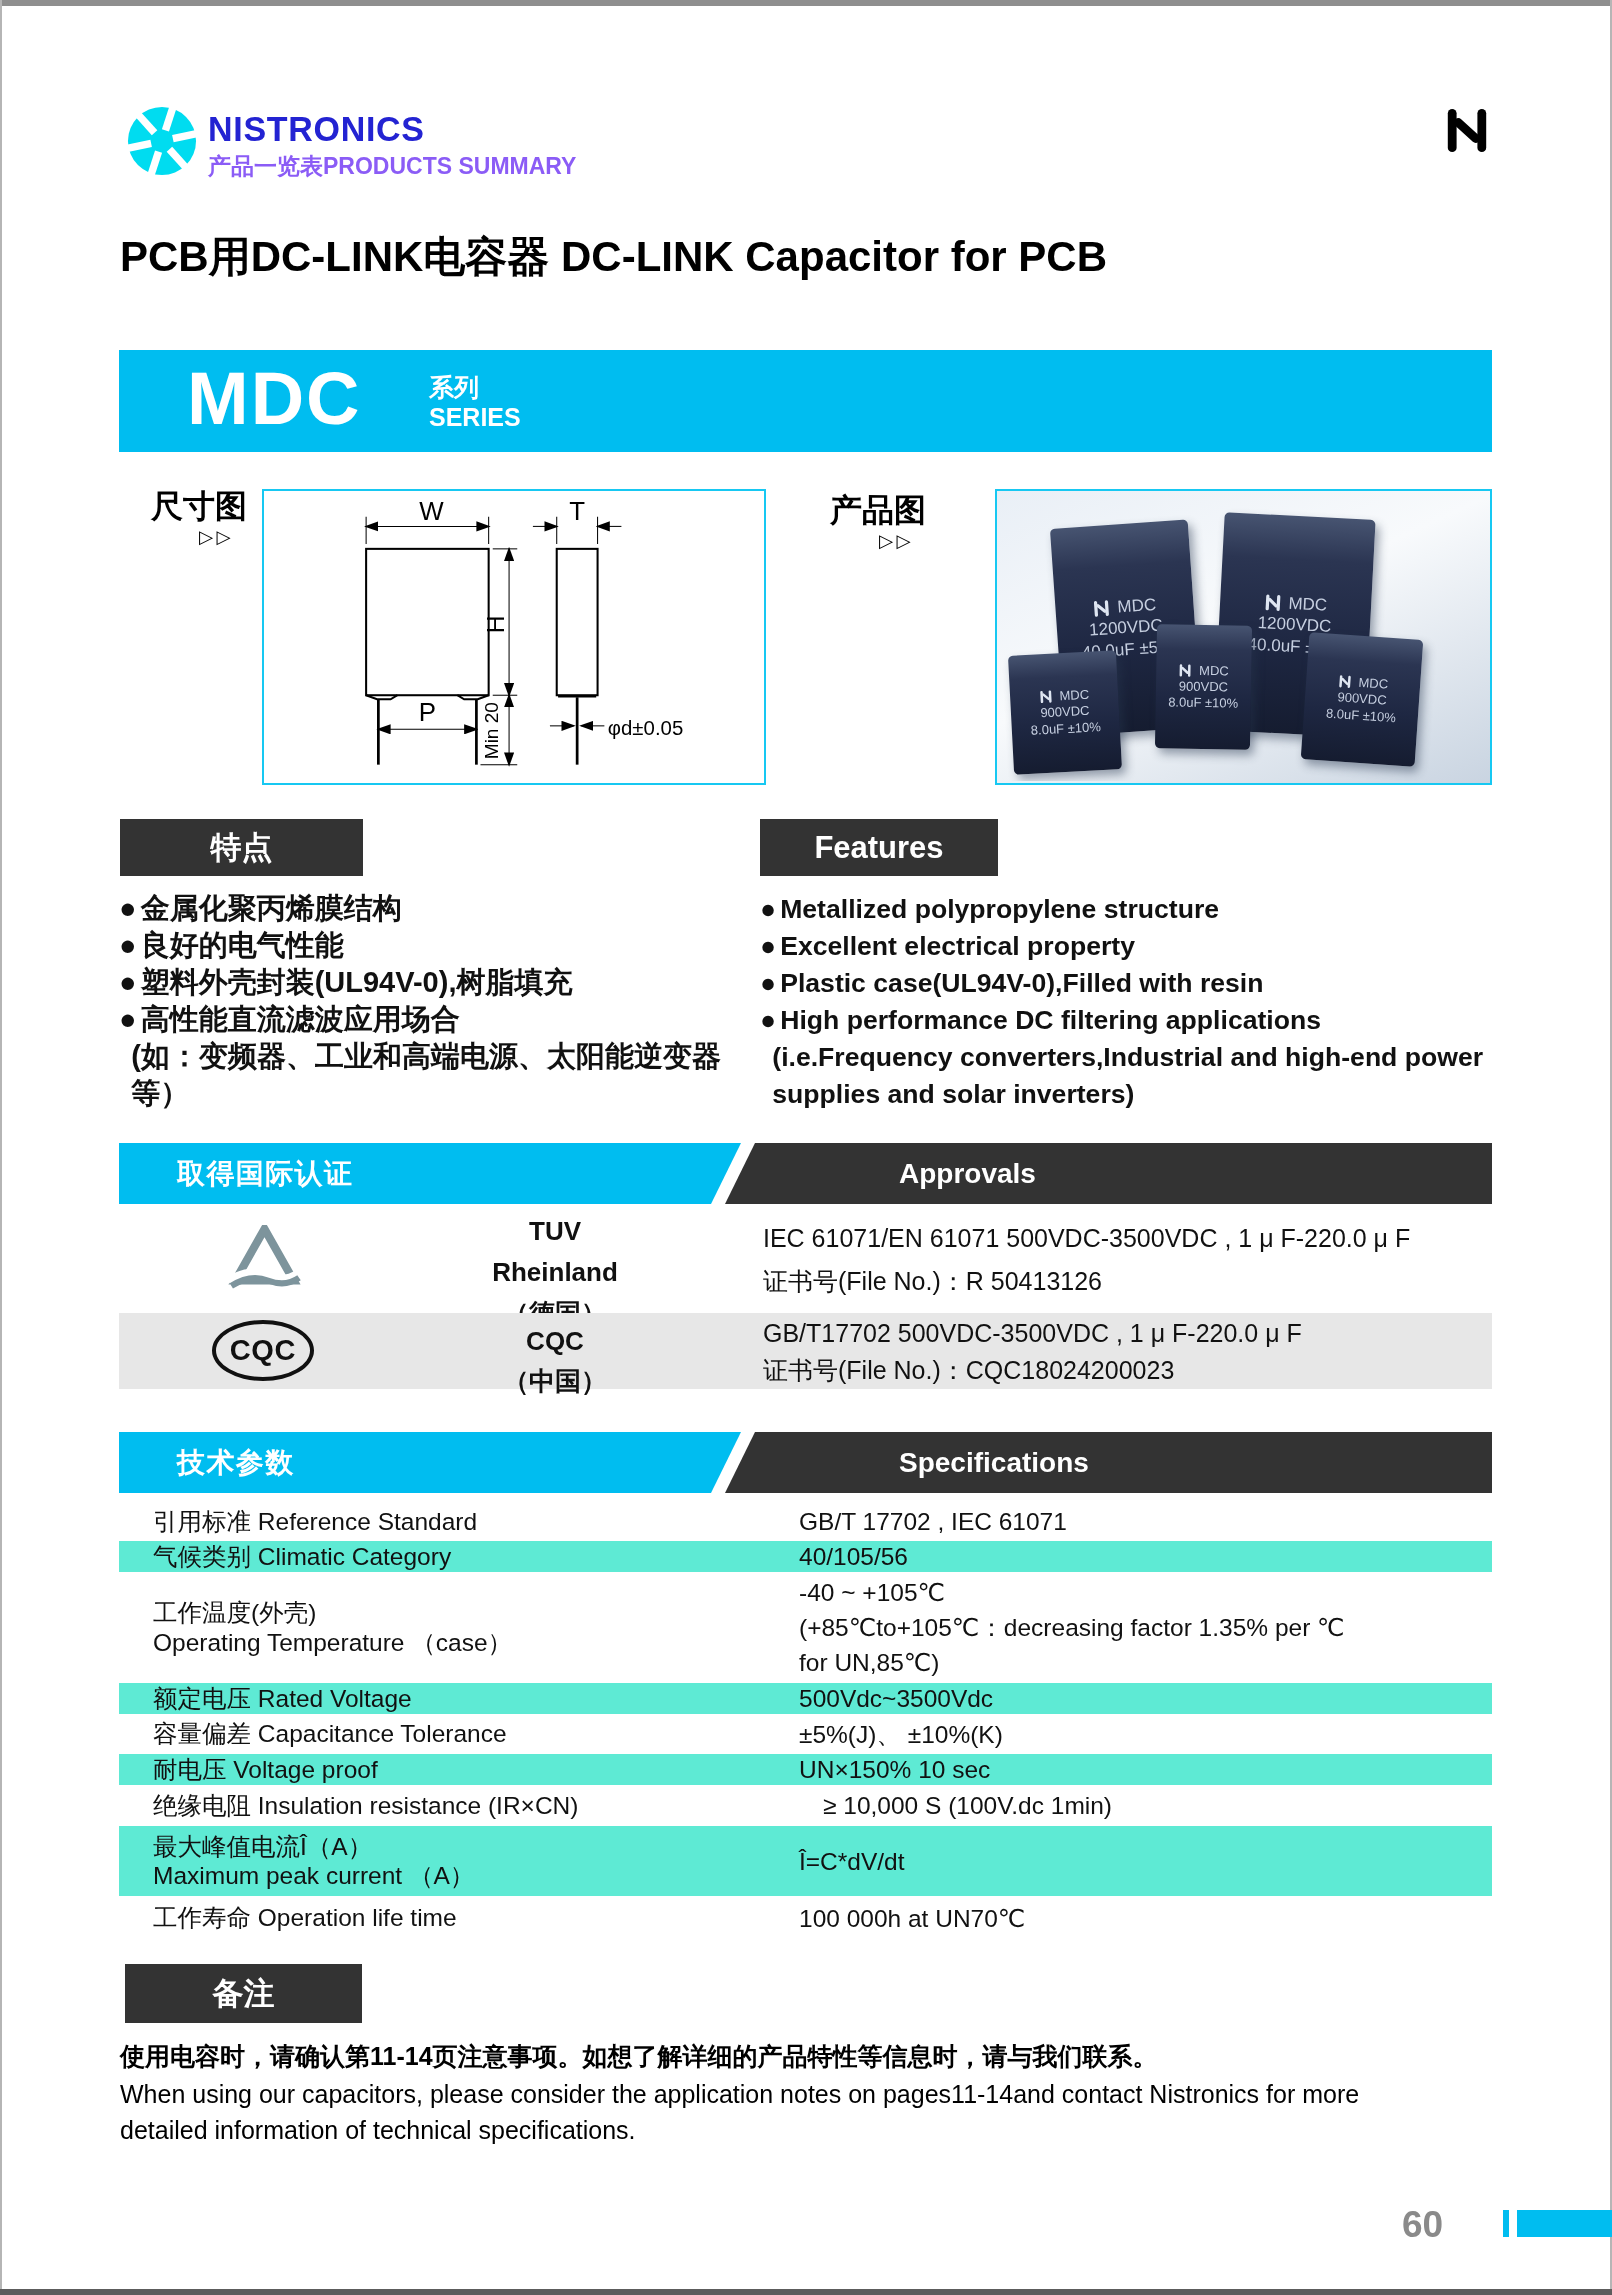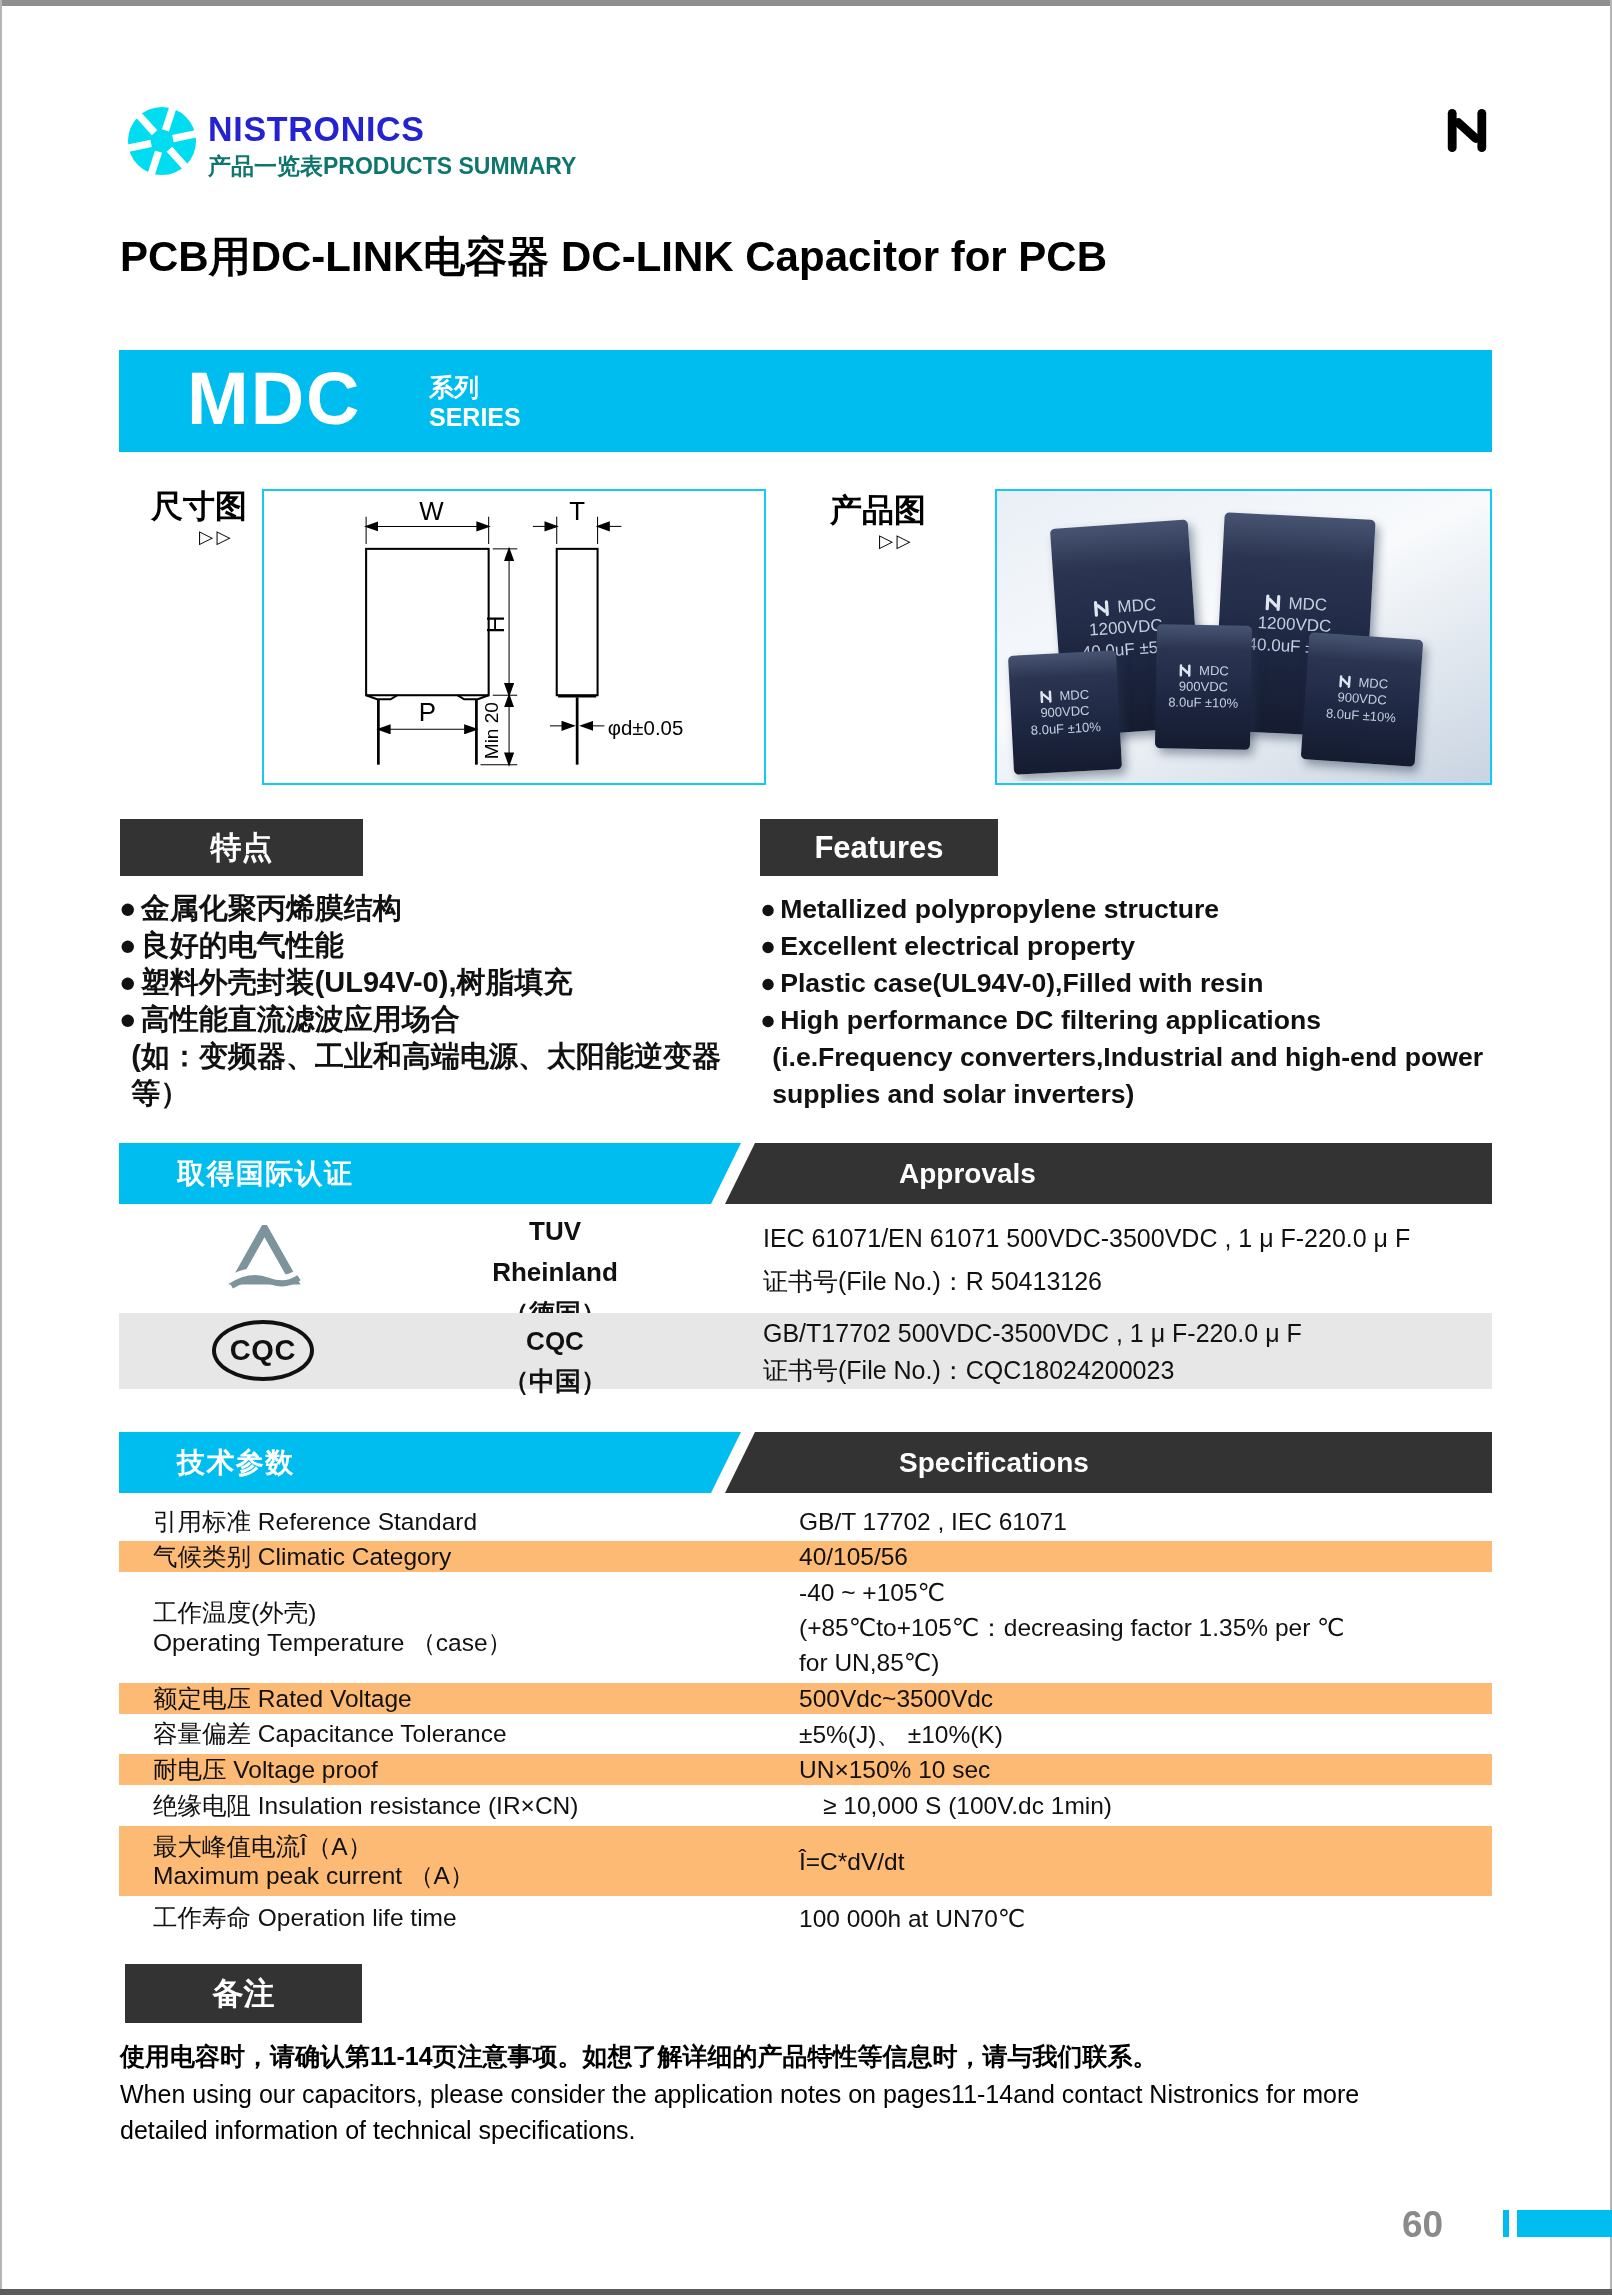--- a/index.html
+++ b/index.html
@@ -12,21 +12,21 @@
 
   
   .frame-top{left:0;top:0;width:1612px;height:6.1px;background:#8f8f8f;}
   .frame-left{left:0;top:0;width:2px;height:2295px;background:#b5b5b5;}
   .frame-right{right:0;top:0;width:2px;height:2295px;background:#b5b5b5;}
   .frame-bottom{left:0;top:2289px;width:1612px;height:6.1px;background:#5c5c5c;}
 
   
   .brand-logo{left:125px;top:104px;width:74px;height:74px;}
   .brand-name{left:208px;top:109px;font-size:34px;font-weight:800;color:#2323d2;letter-spacing:0.7px;transform:scaleY(1.04);transform-origin:left top;}
-  .brand-subtitle{left:208px;top:151px;font-size:23px;font-weight:700;color:#0f766e;}
+  .brand-subtitle{left:208px;top:151px;font-size:23px;font-weight:700;color:#8b5cf6;}
   .n-mark-top{left:1443px;top:106px;width:48px;height:49px;color:#000;}
 
   
   .page-title{left:120px;top:229px;font-size:42px;font-weight:900;color:#000;white-space:nowrap;}
   .page-title .en{font-weight:800;}
 
   
   .series-banner{left:119px;top:350px;width:1373px;height:102px;background:#00bdf0;}
   .series-name{position:absolute;left:68px;top:5.5px;font-size:74px;font-weight:800;color:#fff;letter-spacing:2px;}
   .series-sub{position:absolute;left:310px;top:22px;color:#fff;font-weight:700;}
@@ -93,21 +93,21 @@
   .appr-row2{top:108px;height:76px;background:#e7e7e7;}
   .appr-name{position:absolute;left:293px;width:286px;text-align:center;font-size:26px;font-weight:600;color:#111;}
   .appr-desc{position:absolute;left:644px;font-size:25px;color:#111;white-space:nowrap;}
   .tuv-logo{position:absolute;left:108px;top:20.4px;width:75px;height:65px;}
   .cqc-logo{position:absolute;left:93px;top:6.8px;width:102px;height:61px;border:4.1px solid #111;border-radius:50%;
     box-sizing:border-box;display:flex;align-items:center;justify-content:center;font-size:29px;font-weight:700;letter-spacing:0.7px;background:transparent;color:#111;}
 
   
   .specs-table{left:119px;top:1502px;width:1373px;}
   .spec-row{display:flex;align-items:center;}
-  .spec-row.gray{background:#fdba74;}
+  .spec-row.gray{background:#5eead4;}
   .spec-label{width:644px;padding-left:34px;box-sizing:border-box;font-size:24.5px;color:#111;line-height:30px;}
   .spec-value{font-size:24.5px;color:#111;line-height:35px;margin-left:36px;}
   .r1{height:39px;} .r2{height:31px;} .r3{height:111px;} .r4{height:31px;} .r5{height:40px;}
   .r6{height:31px;} .r7{height:41px;gap:24px;} .r8{height:70px;} .r9{height:44px;}
   .r8 .spec-label{line-height:29px;}
 
   
   .note-zh{left:120px;top:2040px;font-size:25px;font-weight:600;color:#000;}
   .note-en1{left:120px;top:2080px;font-size:25px;color:#000;}
   .note-en2{left:120px;top:2116px;font-size:25px;color:#000;}

